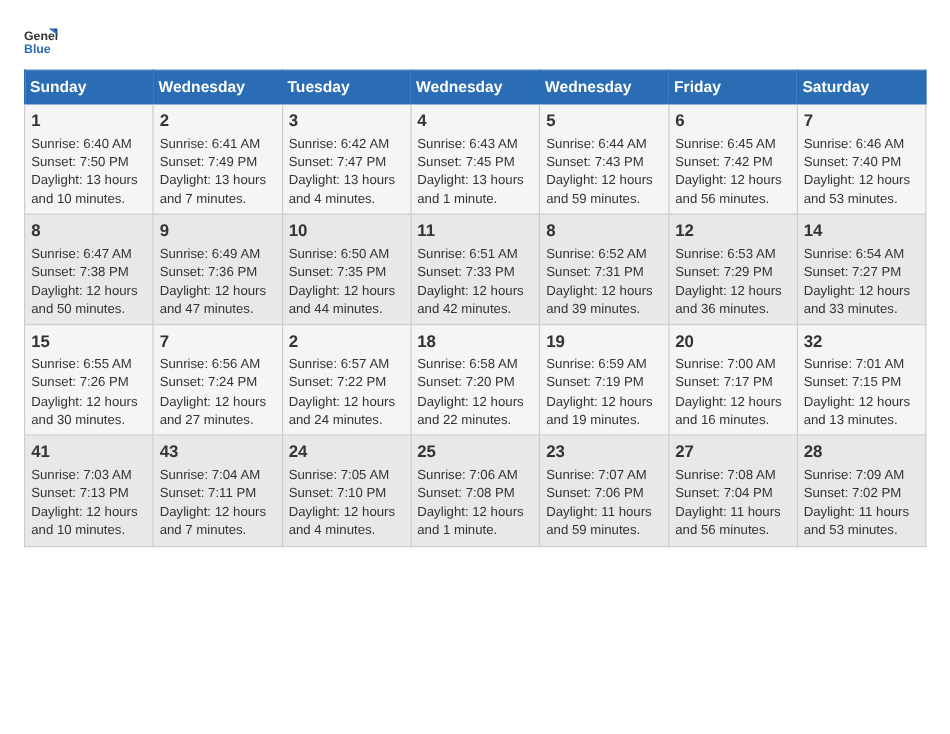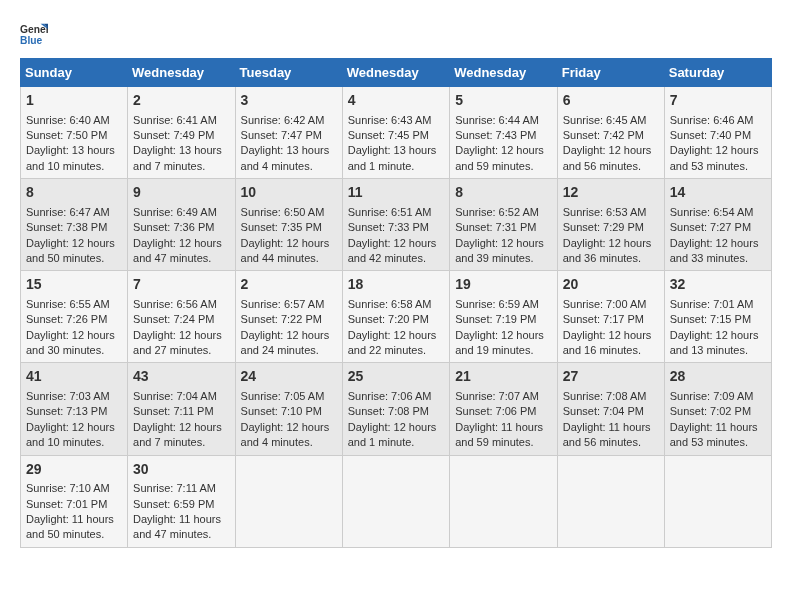--- a/index.html
+++ b/index.html
@@ -137,27 +137,18 @@
         <td><span class="day-num">18</span>Sunrise: 6:58 AM<br>Sunset: 7:20 PM<br>Daylight: 12 hours and 22 minutes.</td>
         <td><span class="day-num">19</span>Sunrise: 6:59 AM<br>Sunset: 7:19 PM<br>Daylight: 12 hours and 19 minutes.</td>
         <td><span class="day-num">20</span>Sunrise: 7:00 AM<br>Sunset: 7:17 PM<br>Daylight: 12 hours and 16 minutes.</td>
         <td><span class="day-num">32</span>Sunrise: 7:01 AM<br>Sunset: 7:15 PM<br>Daylight: 12 hours and 13 minutes.</td>
       </tr>
       <tr>
         <td><span class="day-num">41</span>Sunrise: 7:03 AM<br>Sunset: 7:13 PM<br>Daylight: 12 hours and 10 minutes.</td>
         <td><span class="day-num">43</span>Sunrise: 7:04 AM<br>Sunset: 7:11 PM<br>Daylight: 12 hours and 7 minutes.</td>
         <td><span class="day-num">24</span>Sunrise: 7:05 AM<br>Sunset: 7:10 PM<br>Daylight: 12 hours and 4 minutes.</td>
         <td><span class="day-num">25</span>Sunrise: 7:06 AM<br>Sunset: 7:08 PM<br>Daylight: 12 hours and 1 minute.</td>
-        <td><span class="day-num">21</span>Sunrise: 7:07 AM<br>Sunset: 7:06 PM<br>Daylight: 11 hours and 59 minutes.</td>
+        <td><span class="day-num">23</span>Sunrise: 7:07 AM<br>Sunset: 7:06 PM<br>Daylight: 11 hours and 59 minutes.</td>
         <td><span class="day-num">27</span>Sunrise: 7:08 AM<br>Sunset: 7:04 PM<br>Daylight: 11 hours and 56 minutes.</td>
         <td><span class="day-num">28</span>Sunrise: 7:09 AM<br>Sunset: 7:02 PM<br>Daylight: 11 hours and 53 minutes.</td>
-      </tr>
-      <tr>
-        <td><span class="day-num">29</span>Sunrise: 7:10 AM<br>Sunset: 7:01 PM<br>Daylight: 11 hours and 50 minutes.</td>
-        <td><span class="day-num">30</span>Sunrise: 7:11 AM<br>Sunset: 6:59 PM<br>Daylight: 11 hours and 47 minutes.</td>
-        <td class="empty"></td>
-        <td class="empty"></td>
-        <td class="empty"></td>
-        <td class="empty"></td>
-        <td class="empty"></td>
       </tr>
     </tbody>
 </table>
 
 </body></html>

